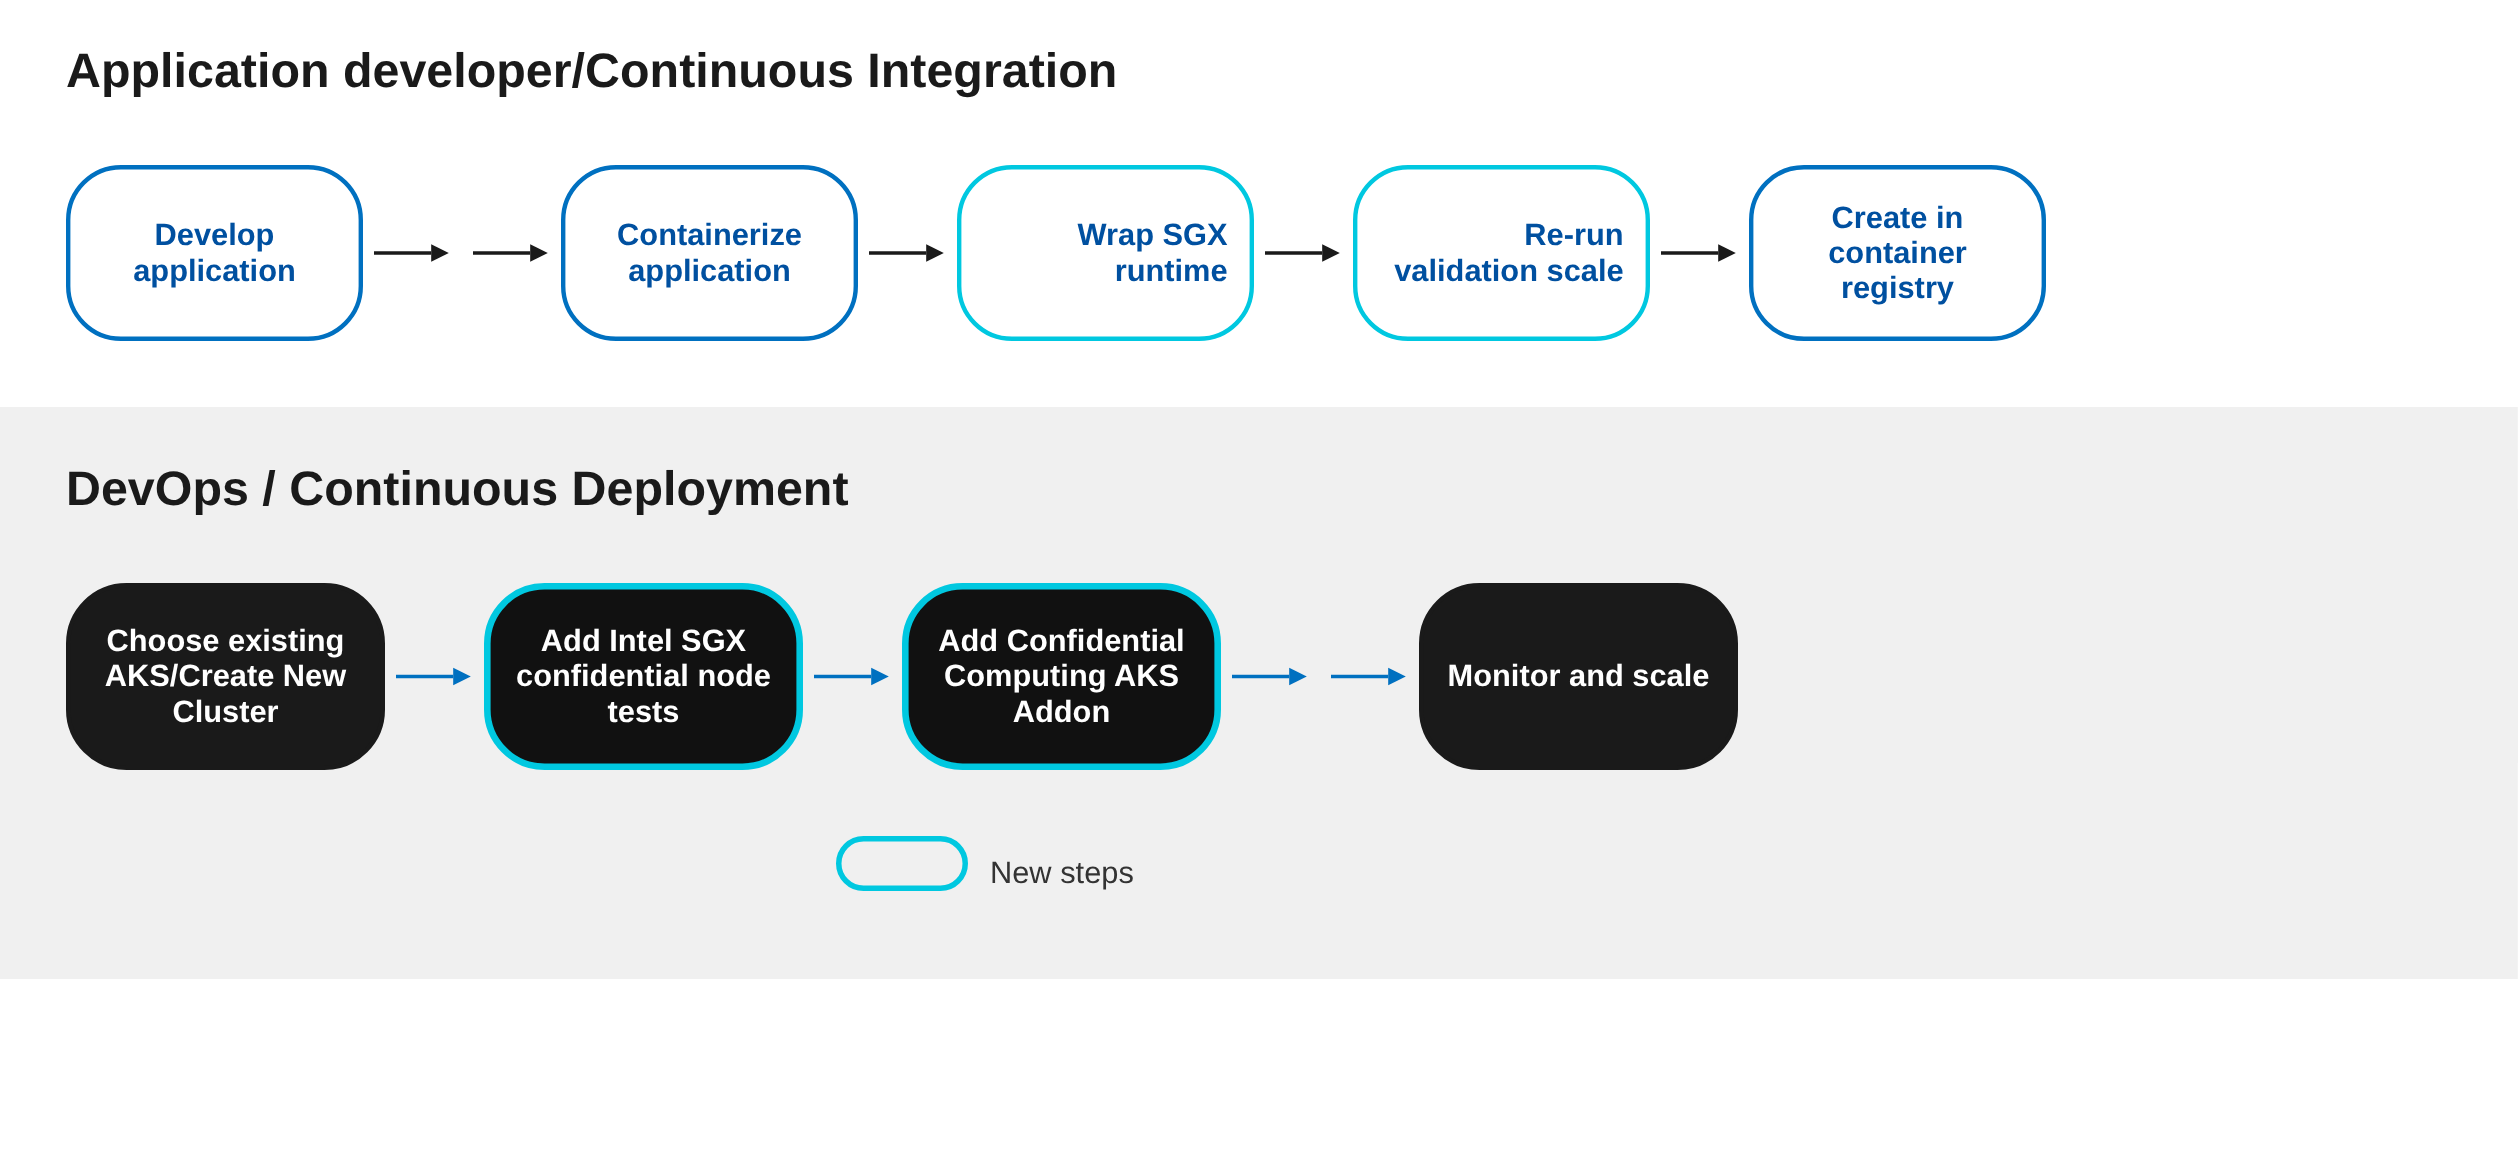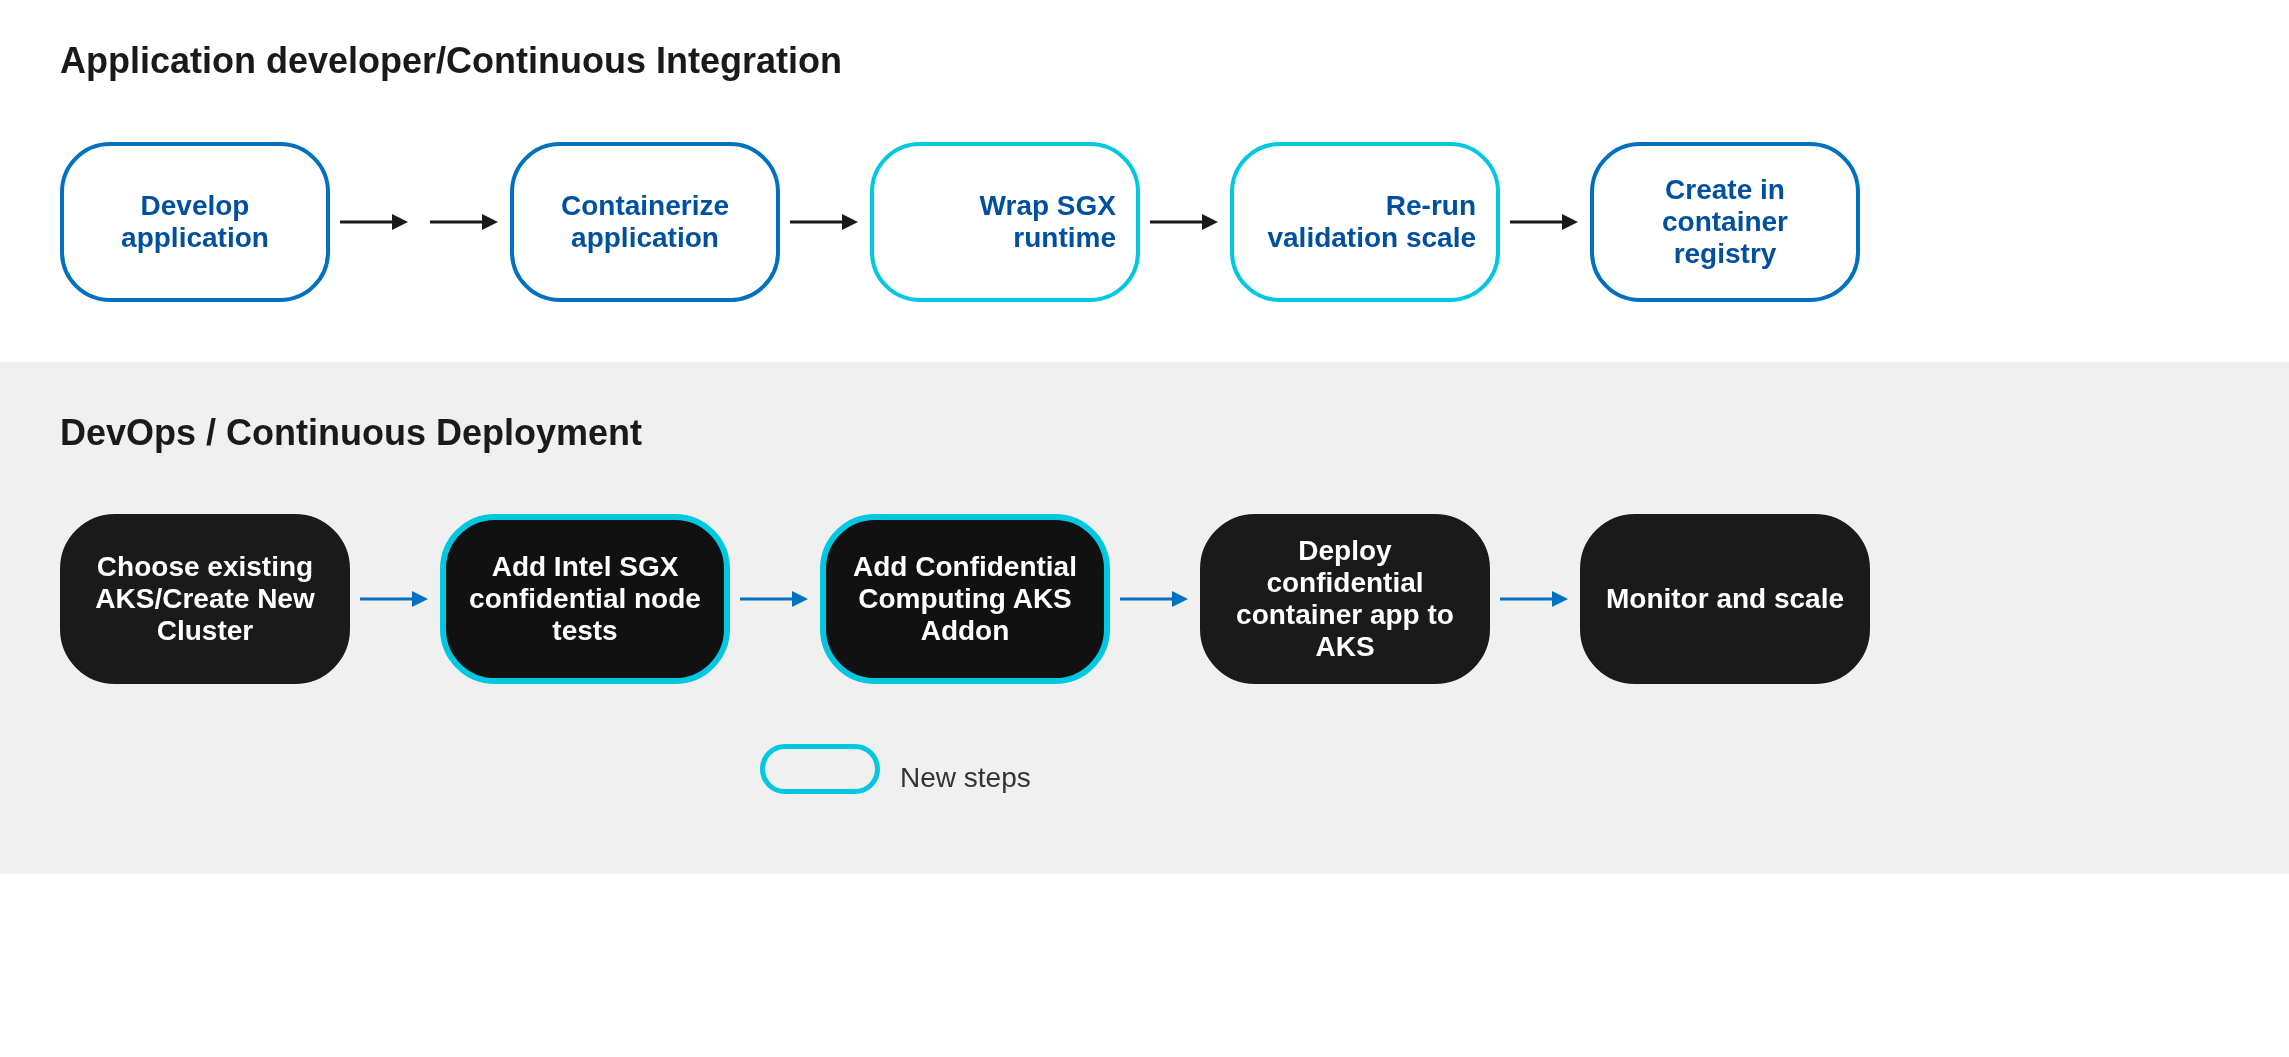--- a/index.html
+++ b/index.html
@@ -14,21 +14,21 @@
       background: #fff;
       padding: 40px 60px 60px 60px;
     }
 
     .bottom-section {
       background: #f0f0f0;
       padding: 50px 60px 80px 60px;
     }
 
     .section-title {
-      font-size: 36px;
+      font-size: 44px;
       font-weight: 600;
       color: #1a1a1a;
       margin-bottom: 60px;
     }
 
     .flow-container {
       display: flex;
       align-items: center;
       gap: 0;
     }
@@ -212,23 +212,20 @@
       <span>Add Confidential Computing AKS Addon</span>
     </div>
 
     <div class="arrow">
       <svg viewBox="0 0 70 36" fill="none" xmlns="http://www.w3.org/2000/svg">
         <line x1="0" y1="18" x2="52" y2="18" stroke="#0070c0" stroke-width="3"></line>
         <polygon points="52,10 68,18 52,26" fill="#0070c0"></polygon>
       </svg>
     </div>
 
-    <div class="node-dark">
-      <span>Deploy confidential container app to AKS</span>
-    </div>
 
     <div class="arrow">
       <svg viewBox="0 0 70 36" fill="none" xmlns="http://www.w3.org/2000/svg">
         <line x1="0" y1="18" x2="52" y2="18" stroke="#0070c0" stroke-width="3"></line>
         <polygon points="52,10 68,18 52,26" fill="#0070c0"></polygon>
       </svg>
     </div>
 
     <div class="node-dark">
       <span>Monitor and scale</span>

